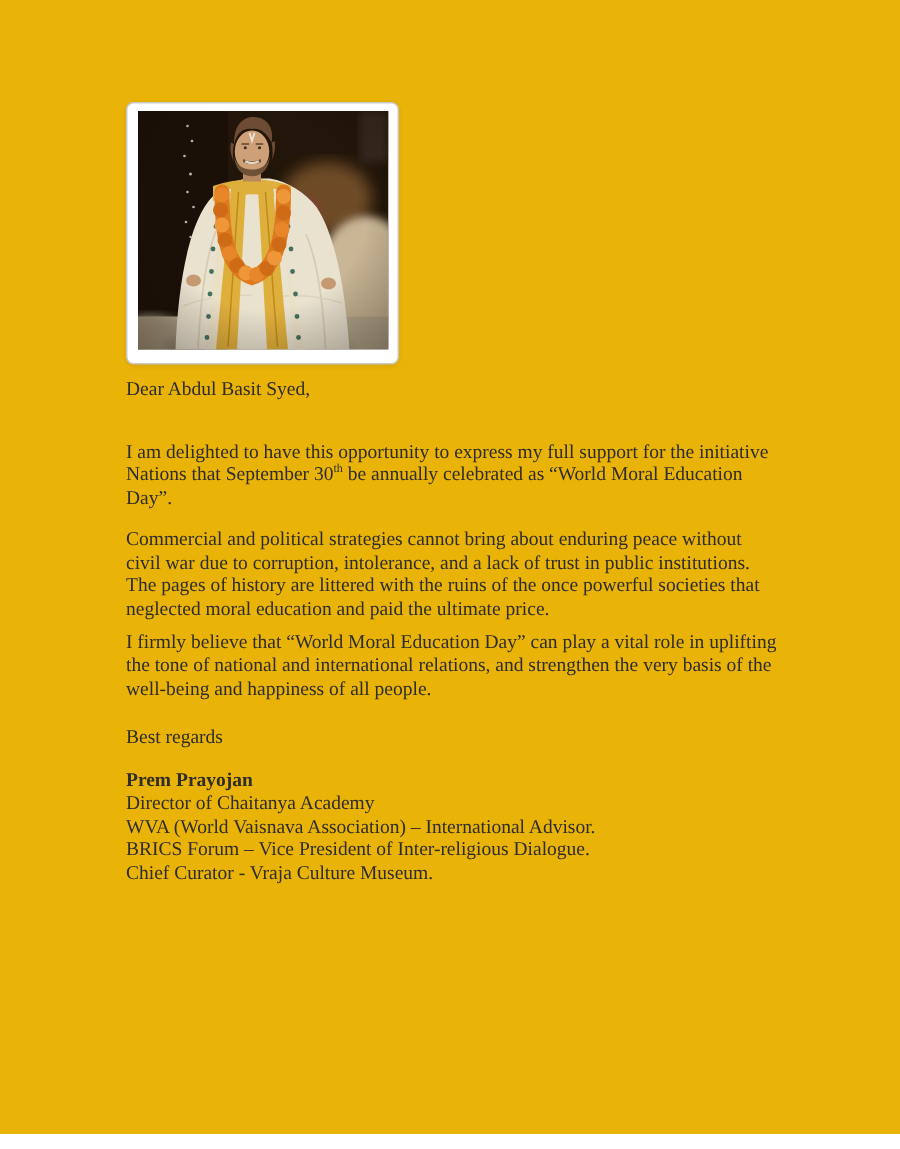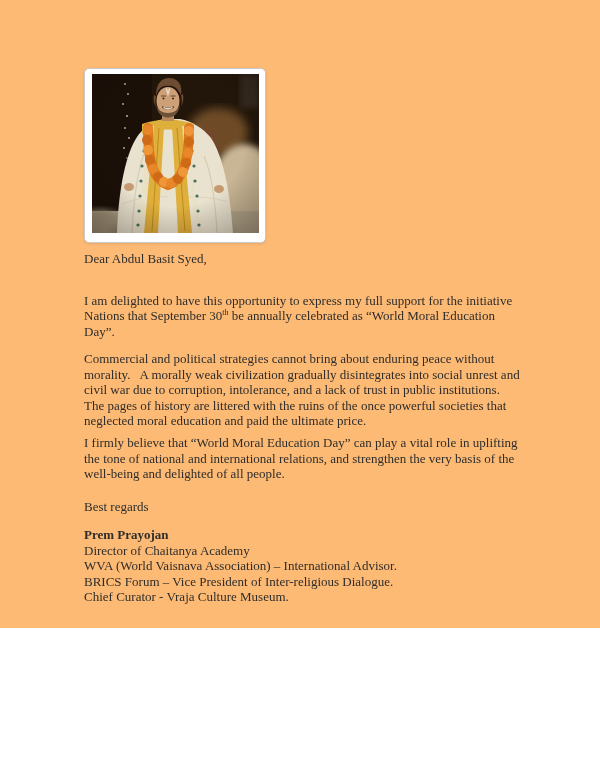--- a/index.html
+++ b/index.html
@@ -1,19 +1,19 @@
 <!DOCTYPE html>
 <html><head>
 <meta charset="utf-8">
 <style>
   * { margin:0; padding:0; box-sizing:border-box; }
   html,body { background:#ffffff; }
   body { width:600px; height:766px; position:relative; }
   .page {
-    position:relative; width:600px; height:628px; background:#fdba74;
+    position:relative; width:600px; height:756px; background:#eab308;
     font-family:"Liberation Serif", serif; color:#2e2d2b; overflow:hidden;
   }
   .photo-frame {
     position:absolute; left:84px; top:68px;
     background:#ffffff;
     border:1px solid #c9c9c9;
     border-radius:5px;
     padding:5px 6px 9px 7px;
     box-shadow:0 1px 3px rgba(0,0,0,0.10);
   }
@@ -165,30 +165,29 @@
     <div class="line salutation">Dear Abdul Basit Syed,</div>
 
     <div class="para-1">
       <div class="line">I am delighted to have this opportunity to express my full support for the initiative</div>
       <div class="line"><span>Nations that September 30</span><sup>th</sup><span> be annually celebrated as “World Moral Education</span></div>
       <div class="line">Day”.</div>
     </div>
 
     <div class="para-2">
       <div class="line">Commercial and political strategies cannot bring about enduring peace without</div>
-      <div class="line">morality.   A morally weak civilization gradually disintegrates into social unrest and</div>
       <div class="line">civil war due to corruption, intolerance, and a lack of trust in public institutions.</div>
       <div class="line">The pages of history are littered with the ruins of the once powerful societies that</div>
       <div class="line">neglected moral education and paid the ultimate price.</div>
     </div>
 
     <div class="para-3">
       <div class="line">I firmly believe that “World Moral Education Day” can play a vital role in uplifting</div>
       <div class="line">the tone of national and international relations, and strengthen the very basis of the</div>
-      <div class="line">well-being and delighted of all people.</div>
+      <div class="line">well-being and happiness of all people.</div>
     </div>
 
     <div class="line closing">Best regards</div>
 
     <div class="signature">
       <div class="line sig-name">Prem Prayojan</div>
       <div class="line">Director of Chaitanya Academy</div>
       <div class="line">WVA (World Vaisnava Association) – International Advisor.</div>
       <div class="line">BRICS Forum – Vice President of Inter-religious Dialogue.</div>
       <div class="line">Chief Curator - Vraja Culture Museum.</div>

